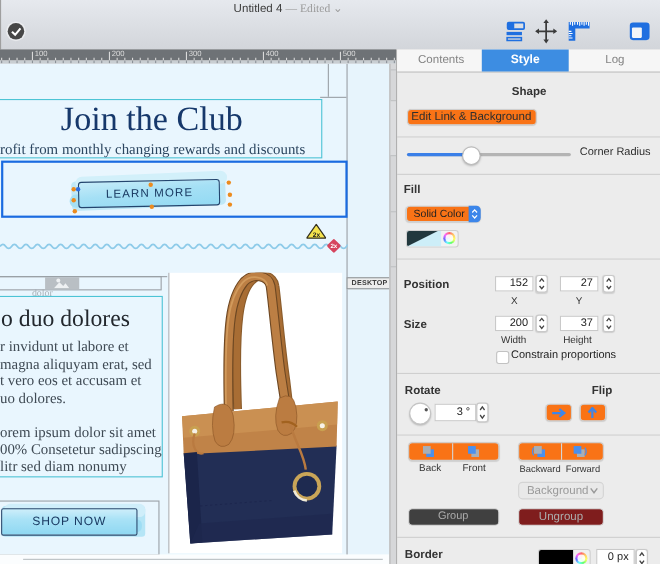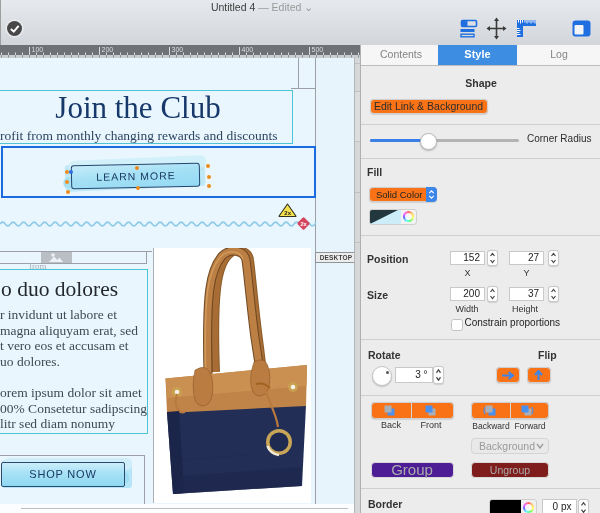--- a/index.html
+++ b/index.html
@@ -1,21 +1,21 @@
 <!DOCTYPE html>
 <html><head>
 <meta charset="utf-8">
 <style>
 html,body{margin:0;padding:0;}
 body{width:600px;height:513px;overflow:hidden;font-family:"Liberation Sans",sans-serif;position:relative;background:#ececec;}
 .abs{position:absolute;}
 
 #titlebar{left:0;top:0;width:600px;height:45px;background:linear-gradient(#e6e9ee,#d2d5da);border-bottom:1px solid #abadb0;}
 #title{left:-38px;top:1px;width:600px;text-align:center;font-size:10.5px;color:#3c3c3c;}
-#title .dim{color:#9b9b9b;}
+#title .dim{color:#9b9b9b;font-family:Liberation Serif, serif;}
 #chk{left:6.5px;top:20.5px;width:15.5px;height:15.5px;border-radius:50%;background:#474747;box-shadow:0 0 0 1.5px rgba(255,255,255,0.45);}
 
 #ruler{left:0;top:45px;width:360px;height:10px;background:#6e7276;}
 #ruler2{left:0;top:55px;width:360px;height:3px;background:#c9ced2;}
 .rlab{position:absolute;top:0px;font-size:7px;color:#dcdcdc;font-family:"Liberation Sans",sans-serif;}
 
 #canvas{left:0;top:58px;width:354px;height:455px;background:#e9f6fe;overflow:hidden;}
 #strip2{left:315px;top:0px;width:39px;height:455px;background:#e7f4fc;}
 #graybar{left:353.5px;top:58px;width:6.5px;height:455px;background:#d6d7d9;border-left:0.5px solid #b5b5b5;}
 .gline{background:#9aa0a6;}
@@ -253,21 +253,21 @@
   </svg>
 
   <div class="abs gline" style="left:0;top:192.5px;width:152px;height:1px;"></div>
   <div class="abs" style="left:-2px;top:193px;width:147px;height:11px;border:1px solid #9aa0a6;"></div>
   <div class="abs" style="left:41px;top:193.5px;width:30.5px;height:11px;background:#b9bfc4;overflow:hidden;">
     <svg style="position:absolute;left:7px;top:0.5px;width:16px;height:10px;" viewBox="0 0 16 10">
       <circle cx="5" cy="3" r="1.8" fill="#eef1f3"></circle>
       <path d="M1 10 L6 4.5 L9.5 8 L11.5 5.5 L15 10 Z" fill="#eef1f3"></path>
     </svg>
   </div>
-  <div class="abs serif" style="left:29px;top:203px;font-size:9px;color:#a7afb5;">from</div>
+  <div class="abs serif" style="left:29px;top:203px;font-size:9px;color:#a7afb5;">dolor</div>
 
   <div class="abs cyanbox" style="left:-10px;top:211px;width:156px;height:163px;"></div>
   <div class="abs serif" id="h2">o duo dolores</div>
   <div class="abs serif bodyline" style="top:249px;">r invidunt ut labore et</div>
   <div class="abs serif bodyline" style="top:264.5px;">magna aliquyam erat, sed</div>
   <div class="abs serif bodyline" style="top:280px;">t vero eos et accusam et</div>
   <div class="abs serif bodyline" style="top:295.5px;">uo dolores.</div>
   <div class="abs serif bodyline" style="top:327px;">orem ipsum dolor sit amet</div>
   <div class="abs serif bodyline" style="top:342.5px;">00% Consetetur sadipscing</div>
   <div class="abs serif bodyline" style="top:358px;">litr sed diam nonumy</div>
@@ -447,21 +447,21 @@
   <div class="abs lab11" style="left:50px;top:375px;width:40px;text-align:center;">Front</div>
   <div class="abs lab11" style="left:105px;top:375.5px;width:50px;text-align:center;font-size:8.5px;">Backward</div>
   <div class="abs lab11" style="left:145px;top:375.5px;width:48px;text-align:center;font-size:8.5px;">Forward</div>
 
   <div class="abs" style="left:110px;top:392.5px;width:76px;height:14px;background:#e9e9e9;border:1px solid #d4d4d4;border-radius:4px;font-size:10.5px;color:#9a9a9a;">
       <span style="position:absolute;left:7px;line-height:14px;">Background</span>
     <svg style="position:absolute;right:4px;top:4px;width:8px;height:6px;" viewBox="0 0 8 6">
         <path d="M1 1 L4 5 L7 1" stroke="#9a9a9a" stroke-width="1.3" fill="none"></path>
       </svg>
   </div>
-  <div class="abs" style="left:9.5px;top:416.5px;width:81px;height:14px;background:#4c1d95;border:1px solid #d9d9d9;border-radius:4px;font-size:15px;color:#ababab;text-align:center;line-height:14px;">Group</div>
+  <div class="abs" style="left:9.5px;top:416.5px;width:81px;height:14px;background:#404040;border:1px solid #d9d9d9;border-radius:4px;font-size:10px;color:#ababab;text-align:center;line-height:14px;">Group</div>
   <div class="abs" style="left:110px;top:416.5px;width:76px;height:14px;background:#7f1d1d;border:1px solid #d9d9d9;border-radius:4px;font-size:10.5px;color:#ababab;text-align:center;line-height:14px;">Ungroup</div>
   <div class="sep" style="top:442.5px;"></div>
 
   <div class="abs bold" style="left:7px;top:453px;">Border</div>
   <div class="abs" style="left:127.5px;top:454px;width:46px;height:16px;border:1px solid #cfcfcf;border-radius:3px;background:#f0f0f0;overflow:hidden;">
     <div style="position:absolute;left:0;top:0;width:31px;height:16px;background:#000;"></div>
     <div style="position:absolute;left:33px;top:2px;width:11px;height:11px;border-radius:50%;background:conic-gradient(#f66,#fc6,#ff6,#6f6,#6ff,#66f,#f6f,#f66);"></div>
     <div style="position:absolute;left:35px;top:4px;width:7px;height:7px;border-radius:50%;background:rgba(255,255,255,0.9);"></div>
   </div>
   <div class="abs field" style="left:180.5px;top:454px;width:29px;height:14px;line-height:14px;padding-right:4px;">0 px</div>

